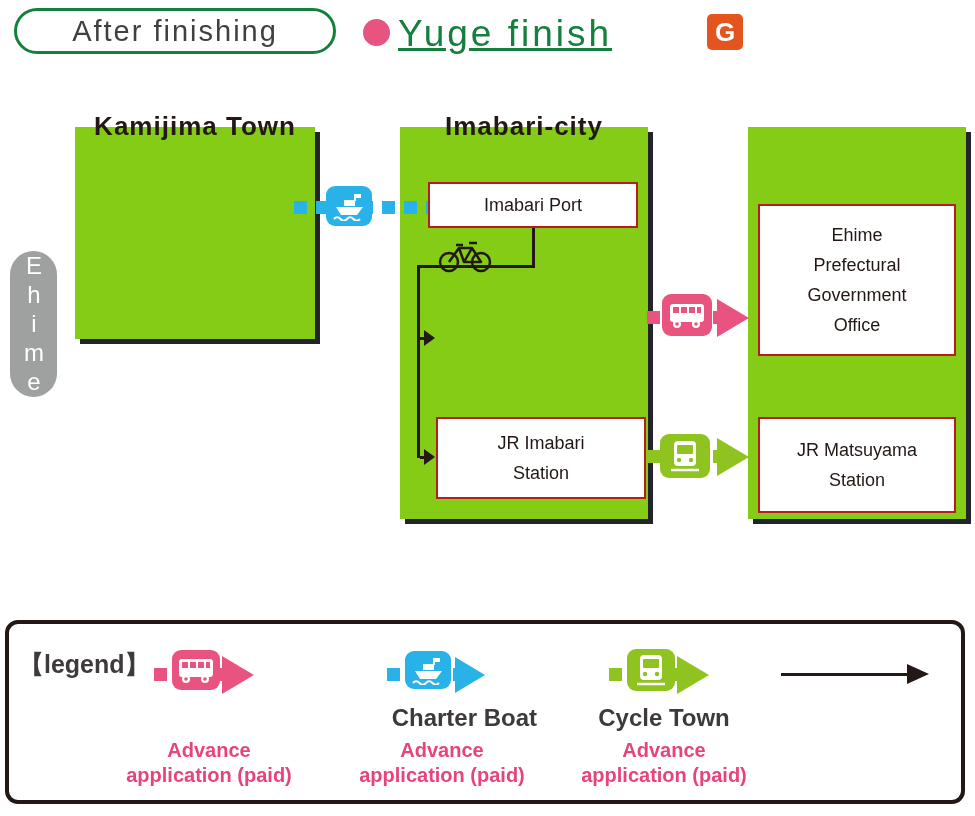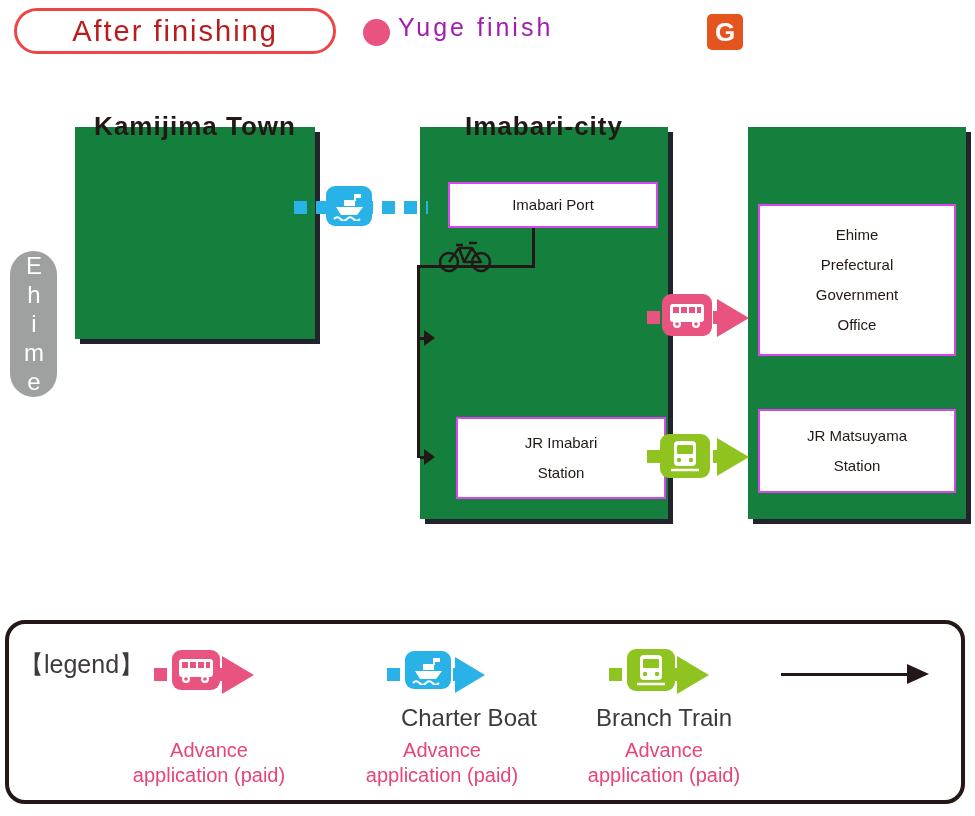--- a/index.html
+++ b/index.html
@@ -2,52 +2,52 @@
 <html><head>
 <meta charset="utf-8">
 <style>
   * { margin: 0; padding: 0; box-sizing: border-box; }
   html,body { background: #fff; }
   body { font-family: "Liberation Sans", "DejaVu Sans", sans-serif; color: #231815; }
   .canvas { position: relative; width: 975px; height: 816px; background: #fff; overflow: hidden; }
 
   
   .stage-pill { position: absolute; left: 14px; top: 8px; width: 322px; height: 46px;
-    border: 3px solid #ef4444; border-radius: 26px; display: flex; align-items: center; justify-content: center;
-    font-size: 29px; letter-spacing: 2px; color: #b91c1c; }
+    border: 3px solid #15803d; border-radius: 26px; display: flex; align-items: center; justify-content: center;
+    font-size: 29px; letter-spacing: 2px; color: #404040; }
   .finish-dot { position: absolute; left: 363px; top: 19px; width: 27px; height: 27px;
     border-radius: 50%; background: #e8537f; }
-  .finish-label { position: absolute; left: 398px; top: 13px; font-size: 25px; letter-spacing: 3px; color: #a21caf; }
+  .finish-label { position: absolute; left: 398px; top: 13px; font-size: 37px; letter-spacing: 3px; color: #15803d; text-decoration: underline; }
   .g-badge { position: absolute; left: 707px; top: 14px; width: 36px; height: 36px; background: #e4541e;
     border-radius: 5px; color: #fff; font-weight: bold; font-size: 26px; display: flex; align-items: center; justify-content: center; cursor: pointer; }
 
   
   .pref-pill { position: absolute; left: 10px; top: 251px; width: 47px; height: 146px; background: #9fa0a0;
     border-radius: 24px; color: #fff; font-size: 24px; letter-spacing: 2px;
     writing-mode: vertical-rl; text-orientation: upright;
     display: flex; align-items: center; justify-content: center; }
 
   
-  .region { position: absolute; background: #15803d; box-shadow: 5px 5px 0 #23232d; }
+  .region { position: absolute; background: #84cc16; box-shadow: 5px 5px 0 #23232d; }
   .region-kamijima { left: 75px; top: 127px; width: 240px; height: 212px; }
-  .region-imabari  { left: 400px; top: 127px; width: 248px; height: 392px; margin-left: 20px; }
+  .region-imabari  { left: 400px; top: 127px; width: 248px; height: 392px; }
   .region-matsuyama{ left: 748px; top: 127px; width: 218px; height: 392px; }
   .region-title { position: absolute; left: 0; right: 0; top: -16px; text-align: center;
     font-size: 26px; font-weight: bold; color: #231815; letter-spacing: 1px; }
 
-  .venue { position: absolute; background: #fff; border: 2px solid #d946ef;
+  .venue { position: absolute; background: #fff; border: 2px solid #b91c1c;
     display: flex; align-items: center; justify-content: center; text-align: center;
-    font-size: 15px; line-height: 30px; color: #231815; }
+    font-size: 18px; line-height: 30px; color: #231815; }
   .lines { white-space: pre-line; }
   .finish-venue { left: 16px; top: 49px; width: 198px; height: 118px; border: 5px solid #f29600; font-size: 24px; line-height: 32px; }
   .imabari-port { left: 28px; top: 55px; width: 210px; height: 46px; }
   .seino-box    { left: 33px; top: 157px; width: 210px; height: 110px; }
   .jr-imabari   { left: 36px; top: 290px; width: 210px; height: 82px; }
   .gov-box      { left: 10px; top: 77px; width: 198px; height: 152px; }
-  .jr-matsuyama { left: 10px; top: 282px; width: 198px; height: 84px; }
+  .jr-matsuyama { left: 10px; top: 290px; width: 198px; height: 96px; }
 
   
   .dash { position: absolute; height: 13px; }
   .dash-blue  { background: repeating-linear-gradient(90deg, #29b2e8 0 13px, transparent 13px 22px); }
   .dash-pink  { background: repeating-linear-gradient(90deg, #e8537f 0 13px, transparent 13px 22px); }
   .dash-green { background: repeating-linear-gradient(90deg, #8fc31f 0 13px, transparent 13px 22px); }
   .tri { position: absolute; width: 0; height: 0; }
   .tri-pink  { border-top: 19px solid transparent; border-bottom: 19px solid transparent; border-left: 32px solid #e8537f; }
   .tri-green { border-top: 19px solid transparent; border-bottom: 19px solid transparent; border-left: 32px solid #8fc31f; }
   .tri-blue  { border-top: 18px solid transparent; border-bottom: 18px solid transparent; border-left: 30px solid #29b2e8; }
@@ -57,21 +57,21 @@
   .badge { position: absolute; border-radius: 9px; display: flex; align-items: center; justify-content: center; z-index: 3; }
   .badge-pink  { background: #e8537f; }
   .badge-blue  { background: #29b2e8; }
   .badge-green { background: #8fc31f; }
 
   
   .seg { position: absolute; background: #231815; }
 
   
   .legend-box { position: absolute; left: 5px; top: 620px; width: 960px; height: 184px;
-    border: 4px solid #231815; border-radius: 20px; background: #fff; }
+    border: 4px solid #231815; border-radius: 13px; background: #fff; font-weight: bold; }
   .legend-title { position: absolute; left: 10px; top: 24px; font-size: 25px; color: #3e3a39; }
   .legend-label { position: absolute; text-align: center; font-size: 24px; color: #3e3a39; width: 190px; top: 80px; }
   .legend-note { position: absolute; text-align: center; font-size: 20px; line-height: 25px; color: #e8437c; width: 210px; top: 114px; }
   .legend-line { position: absolute; background: #231815; }
 </style>
 </head>
 <body>
 
 <div class="canvas">
 
@@ -198,21 +198,21 @@
     <div class="tri tri-green" style="left:668px; top:32px;"></div>
     <div class="badge badge-green" style="left:618px; top:25px; width:48px; height:42px;">
       <svg width="36" height="34" viewBox="0 0 36 34">
         <path d="M4 31 h28" stroke="#fff" stroke-width="2.5" fill="none"></path>
         <rect x="7" y="2" width="22" height="25" rx="4" fill="#fff"></rect>
         <rect x="10" y="6" width="16" height="9" rx="1" fill="#8fc31f"></rect>
         <circle cx="12" cy="21" r="2.2" fill="#8fc31f"></circle>
         <circle cx="24" cy="21" r="2.2" fill="#8fc31f"></circle>
       </svg>
     </div>
-    <div class="legend-label" style="left:560px;">Branch Train</div>
+    <div class="legend-label" style="left:560px;">Cycle Town</div>
     <div class="legend-note lines" style="left:550px;">Advance
 application (paid)</div>
 
     <div class="legend-line" style="left:772px; top:49px; width:132px; height:3px;"></div>
     <div class="tri tri-dark" style="left:898px; top:40px;"></div>
   </div>
 
 </div>
 
 </body></html>

